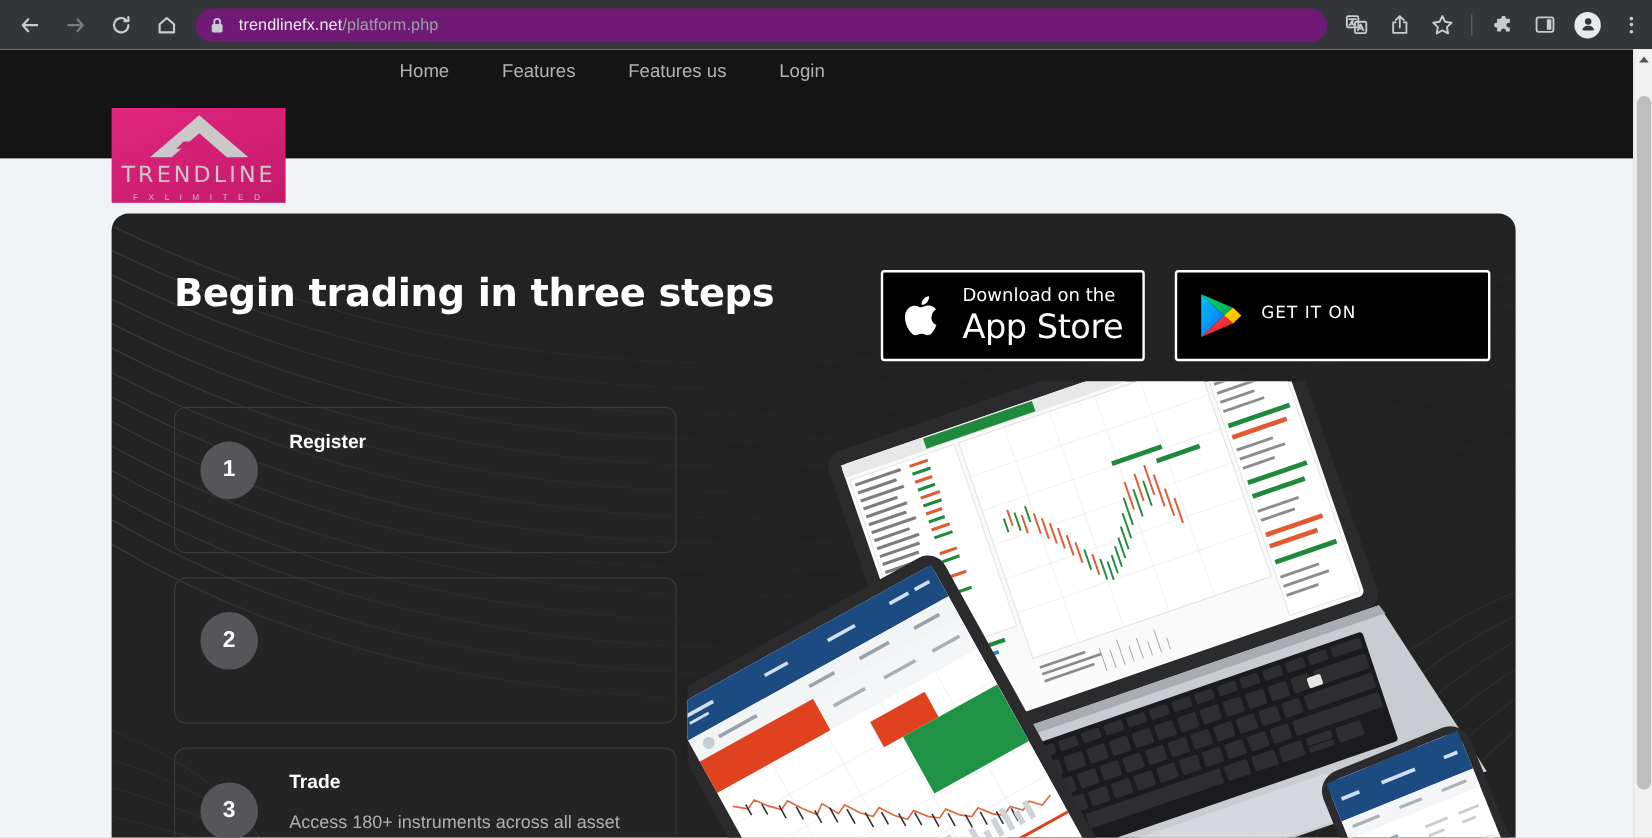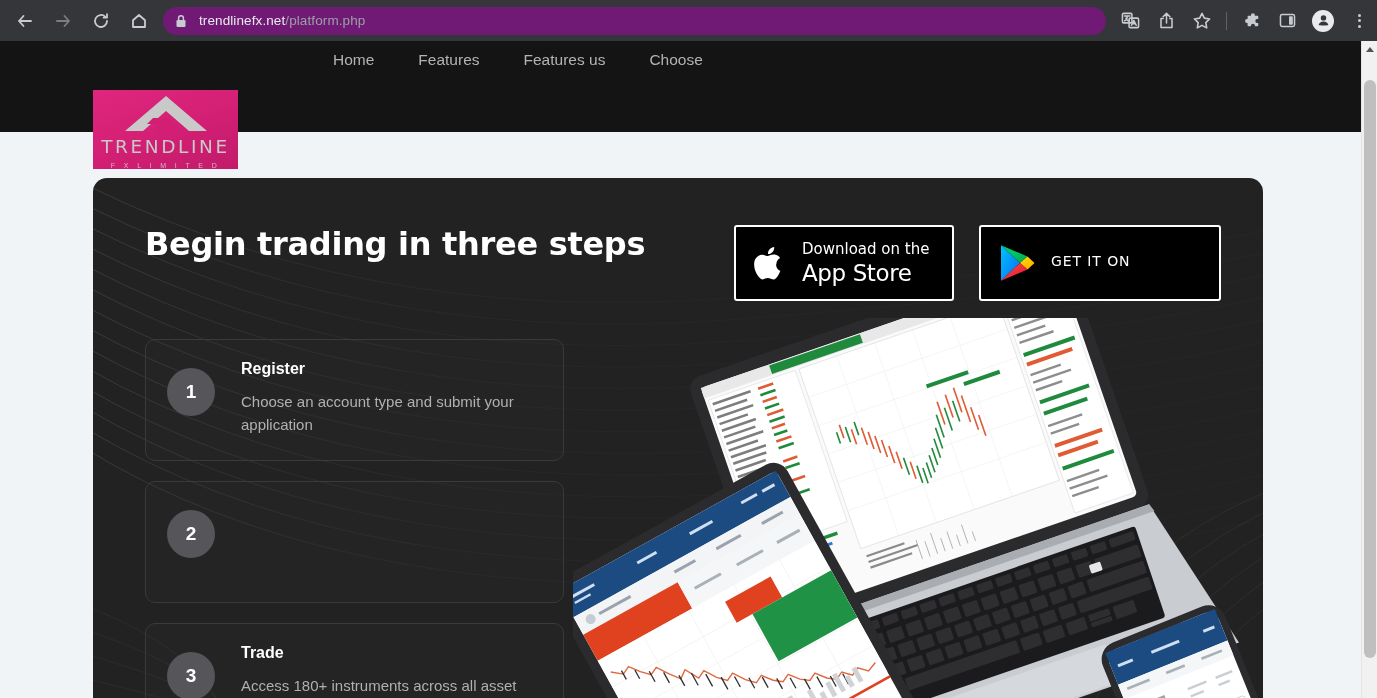--- a/index.html
+++ b/index.html
@@ -140,25 +140,25 @@
     position: absolute; left: 641px; top: 47px;
     display: flex; gap: 25px;
   }
   .store-btn {
     border: 2px solid #ffffff; background: #000000;
     border-radius: 3px; cursor: pointer;
     display: flex; align-items: center; padding: 0 16px;
     height: 76px;
   }
   #appstore-btn { width: 220px; gap: 14px; }
-  #googleplay-btn { width: 242px; gap: 14px; }
+  #googleplay-btn { width: 263px; gap: 14px; }
   .store-txt { display: flex; flex-direction: column; line-height: 1; }
   #as-small { color: #ffffff; font-size: 15px; margin-bottom: 5px;
     font-family: "DejaVu Sans", sans-serif; }
-  #as-big { color: #ffffff; font-size: 23px; font-weight: 400;
+  #as-big { color: #ffffff; font-size: 28px; font-weight: 400;
     letter-spacing: -.4px; font-family: "DejaVu Sans", sans-serif; }
   #gp-small { color: #ffffff; font-size: 14px; letter-spacing: .9px;
     margin-bottom: 4px; font-family: "DejaVu Sans", sans-serif; }
   #gp-big { color: #ffffff; font-size: 28px; letter-spacing: -.3px;
     font-family: "DejaVu Sans", sans-serif; }
 
   
   #steps { position: absolute; left: 52px; top: 161px; width: 419px; }
   .step-card {
     position: relative; width: 419px;
@@ -294,21 +294,21 @@
       <path d="M30 24 L43 24 L43 30 L24 30 Z" fill="#d21f74"></path>
     </svg>
     <div id="logo-name">TRENDLINE</div>
     <div id="logo-sub">F X   L I M I T E D</div>
   </div>
 
   <nav id="main-nav">
     <a class="nav-link" href="#">Home</a>
     <a class="nav-link" href="#">Features</a>
     <a class="nav-link" href="#">Features us</a>
-    <a class="nav-link" href="#">Choose</a>
+    <a class="nav-link" href="#">Login</a>
   </nav>
 
   <section id="hero">
 
     <svg id="hero-lines" viewBox="0 0 1170 560" preserveAspectRatio="none">
       <defs>
         <linearGradient id="fade" x1="0" y1="0" x2="1" y2="1">
           <stop offset="0%" stop-color="#555" stop-opacity=".55"></stop>
           <stop offset="70%" stop-color="#444" stop-opacity=".12"></stop>
           <stop offset="100%" stop-color="#444" stop-opacity="0"></stop>
@@ -391,21 +391,20 @@
             <span id="gp-small">GET IT ON</span>
           </div>
         </div>
       </div>
 
       <div id="steps">
 
         <div class="step-card">
           <div class="step-badge">1</div>
           <div class="step-title">Register</div>
-          <div class="step-desc">Choose an account type and submit your application</div>
         </div>
 
         <div class="step-card">
           <div class="step-badge">2</div>
         </div>
 
         <div class="step-card">
           <div class="step-badge">3</div>
           <div class="step-title">Trade</div>
           <div class="step-desc">Access 180+ instruments across all asset classes on App</div>

